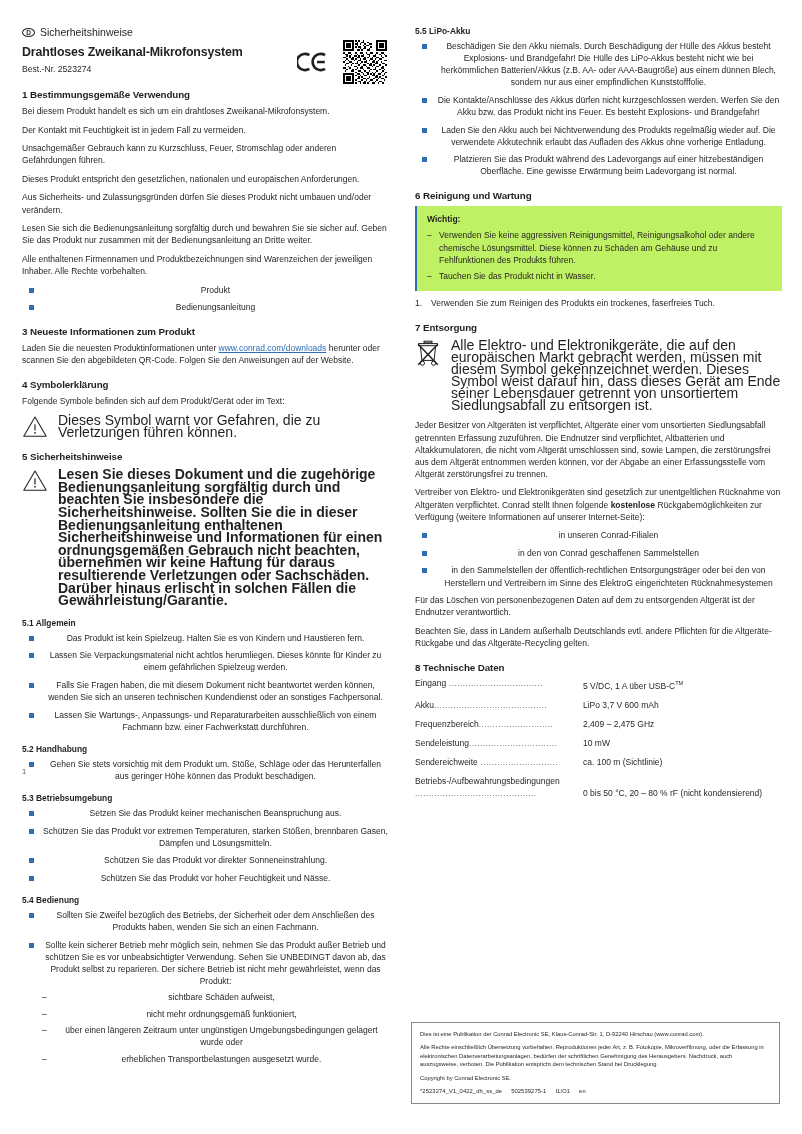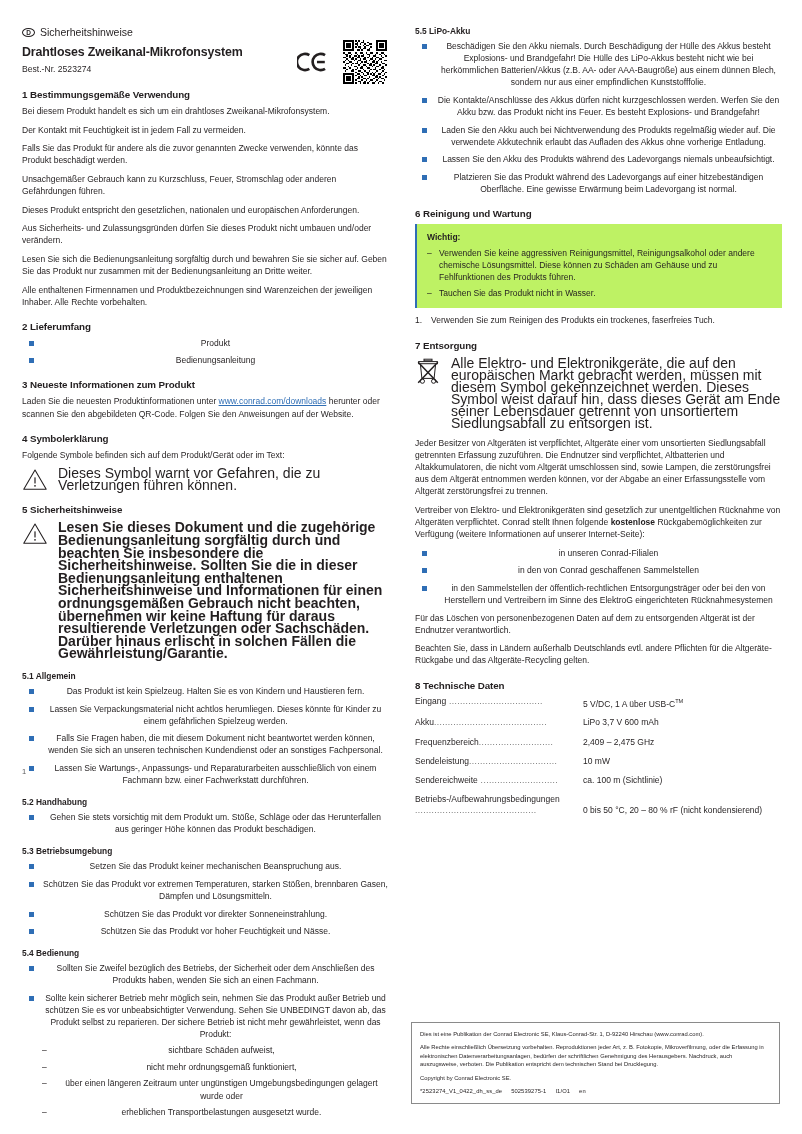--- a/index.html
+++ b/index.html
@@ -430,28 +430,26 @@
                 <rect x="23" y="28" width="1" height="1"></rect>
                 <rect x="26" y="28" width="1" height="1"></rect>
             </g>
           </svg>
         </div>
       </div>
 
       <h2 class="sec">1 Bestimmungsgemäße Verwendung</h2>
       <p class="para">Bei diesem Produkt handelt es sich um ein drahtloses Zweikanal-Mikrofonsystem.</p>
       <p class="para">Der Kontakt mit Feuchtigkeit ist in jedem Fall zu vermeiden.</p>
-      <p class="para">Falls Sie das Produkt für andere als die zuvor genannten Zwecke verwenden, könnte das Produkt beschädigt werden.</p>
       <p class="para">Unsachgemäßer Gebrauch kann zu Kurzschluss, Feuer, Stromschlag oder anderen Gefährdungen führen.</p>
       <p class="para">Dieses Produkt entspricht den gesetzlichen, nationalen und europäischen Anforderungen.</p>
       <p class="para">Aus Sicherheits- und Zulassungsgründen dürfen Sie dieses Produkt nicht umbauen und/oder verändern.</p>
       <p class="para">Lesen Sie sich die Bedienungsanleitung sorgfältig durch und bewahren Sie sie sicher auf. Geben Sie das Produkt nur zusammen mit der Bedienungsanleitung an Dritte weiter.</p>
       <p class="para">Alle enthaltenen Firmennamen und Produktbezeichnungen sind Warenzeichen der jeweiligen Inhaber. Alle Rechte vorbehalten.</p>
 
-      <h2 class="sec">2 Lieferumfang</h2>
       <ul class="bullets">
         <li>Produkt</li>
         <li>Bedienungsanleitung</li>
       </ul>
 
       <h2 class="sec">3 Neueste Informationen zum Produkt</h2>
       <p class="para"><span>Laden Sie die neuesten Produktinformationen unter </span><a class="link" href="#">www.conrad.com/downloads</a><span> herunter oder scannen Sie den abgebildeten QR-Code. Folgen Sie den Anweisungen auf der Website.</span></p>
 
       <h2 class="sec">4 Symbolerklärung</h2>
       <p class="para">Folgende Symbole befinden sich auf dem Produkt/Gerät oder im Text:</p>
@@ -515,21 +513,20 @@
 
     </div>
 
     <div class="col">
 
       <h3 class="subsec" style="margin-top:0">5.5 LiPo-Akku</h3>
       <ul class="bullets">
         <li>Beschädigen Sie den Akku niemals. Durch Beschädigung der Hülle des Akkus besteht Explosions- und Brandgefahr! Die Hülle des LiPo-Akkus besteht nicht wie bei herkömmlichen Batterien/Akkus (z.B. AA- oder AAA-Baugröße) aus einem dünnen Blech, sondern nur aus einer empfindlichen Kunststofffolie.</li>
         <li>Die Kontakte/Anschlüsse des Akkus dürfen nicht kurzgeschlossen werden. Werfen Sie den Akku bzw. das Produkt nicht ins Feuer. Es besteht Explosions- und Brandgefahr!</li>
         <li>Laden Sie den Akku auch bei Nichtverwendung des Produkts regelmäßig wieder auf. Die verwendete Akkutechnik erlaubt das Aufladen des Akkus ohne vorherige Entladung.</li>
-        <li>Lassen Sie den Akku des Produkts während des Ladevorgangs niemals unbeaufsichtigt.</li>
         <li>Platzieren Sie das Produkt während des Ladevorgangs auf einer hitzebeständigen Oberfläche. Eine gewisse Erwärmung beim Ladevorgang ist normal.</li>
       </ul>
 
       <h2 class="sec">6 Reinigung und Wartung</h2>
       <div class="important-box">
         <div class="imp-title">Wichtig:</div>
         <ul class="dashes">
           <li>Verwenden Sie keine aggressiven Reinigungsmittel, Reinigungsalkohol oder andere chemische Lösungsmittel. Diese können zu Schäden am Gehäuse und zu Fehlfunktionen des Produkts führen.</li>
           <li>Tauchen Sie das Produkt nicht in Wasser.</li>
         </ul>

